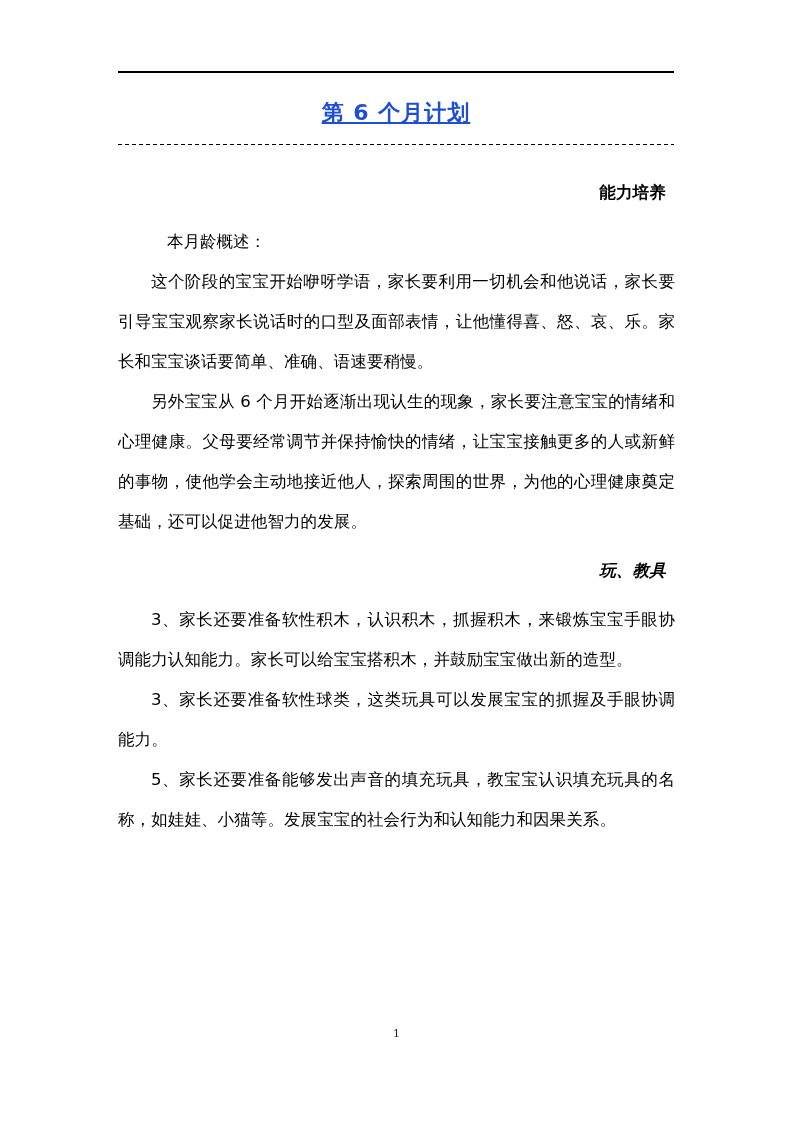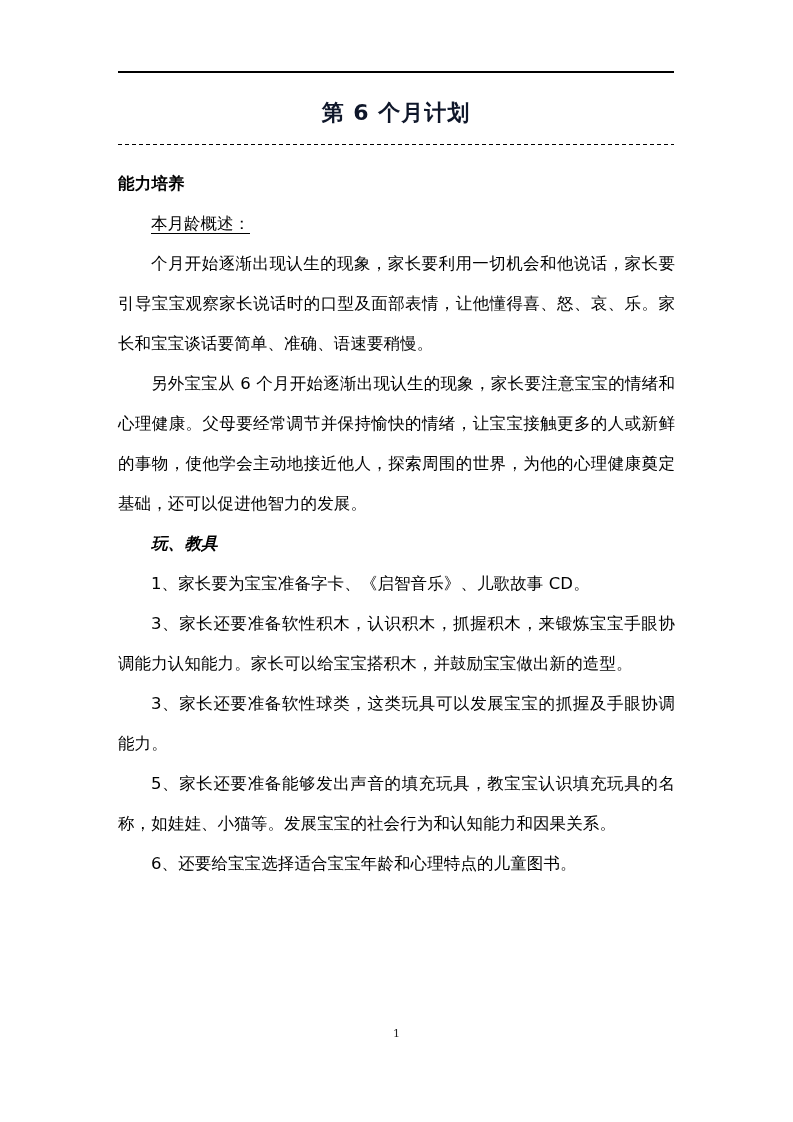--- a/index.html
+++ b/index.html
@@ -48,46 +48,48 @@
 
   
   .doc-title {
     position: absolute;
     left: 118px;
     top: 98px;
     width: 556px;
     text-align: center;
     font-size: 22px;
     font-weight: bold;
-    color: #0f172a;
+    color: #1d4ed8;
     letter-spacing: 1px;
     line-height: 30px;
+    text-decoration: underline;
   }
 
   
   .section-heading {
     font-size: 16.5px;
     font-weight: bold;
     line-height: 40px;
-    margin: 0;
+    margin: 9px;
     letter-spacing: 0.2px;
+    text-align: right;
   }
   .section-heading.indent2 {
     text-indent: 33px;
     font-style: italic;
   }
   .underline-label {
     font-size: 16.5px;
     line-height: 40px;
     margin: 0;
     text-indent: 33px;
   }
   .underline-label span.u {
-    text-decoration: underline;
     text-underline-offset: 4px;
+    margin-left: 16px;
   }
   p.body {
     font-size: 16.5px;
     line-height: 40px;
     margin: 0;
     text-align: justify;
     text-justify: inter-ideograph;
     text-indent: 33px;
     letter-spacing: 0.1px;
   }
@@ -125,35 +127,33 @@
   <div class="rule-dashed"></div>
 
   <div class="flow">
 
     <div class="section-heading">能力培养</div>
 
     <div class="underline-label">
       <span class="u">本月龄概述：</span>
     </div>
 
-    <p class="body">个月开始逐渐出现认生的现象，家长要利用一切机会和他说话，家长要引导宝宝观察家长说话时的口型及面部表情，让他懂得喜、怒、哀、乐。家长和宝宝谈话要简单、准确、语速要稍慢。</p>
+    <p class="body">这个阶段的宝宝开始咿呀学语，家长要利用一切机会和他说话，家长要引导宝宝观察家长说话时的口型及面部表情，让他懂得喜、怒、哀、乐。家长和宝宝谈话要简单、准确、语速要稍慢。</p>
 
     <p class="body">另外宝宝从 6 个月开始逐渐出现认生的现象，家长要注意宝宝的情绪和心理健康。父母要经常调节并保持愉快的情绪，让宝宝接触更多的人或新鲜的事物，使他学会主动地接近他人，探索周围的世界，为他的心理健康奠定基础，还可以促进他智力的发展。</p>
 
     <div class="section-heading indent2">玩、教具</div>
 
-    <p class="body">1、家长要为宝宝准备字卡、《启智音乐》、儿歌故事 CD。</p>
 
 
     <p class="body">3、家长还要准备软性积木，认识积木，抓握积木，来锻炼宝宝手眼协调能力认知能力。家长可以给宝宝搭积木，并鼓励宝宝做出新的造型。</p>
 
     <p class="body">3、家长还要准备软性球类，这类玩具可以发展宝宝的抓握及手眼协调能力。</p>
 
     <p class="body">5、家长还要准备能够发出声音的填充玩具，教宝宝认识填充玩具的名称，如娃娃、小猫等。发展宝宝的社会行为和认知能力和因果关系。</p>
 
-    <p class="body">6、还要给宝宝选择适合宝宝年龄和心理特点的儿童图书。</p>
 
 
   </div>
 
   <div class="page-number">1</div>
 
 </div>
 
 </body></html>

